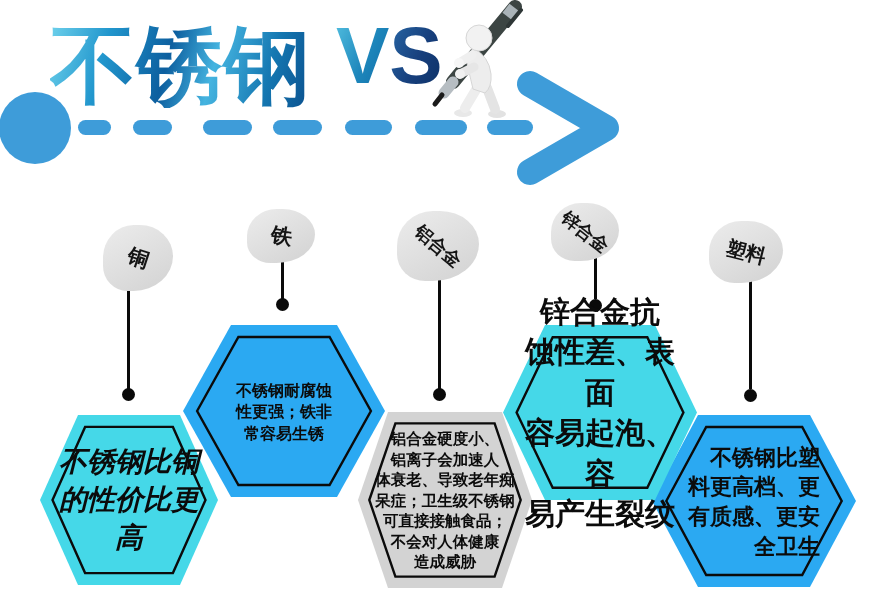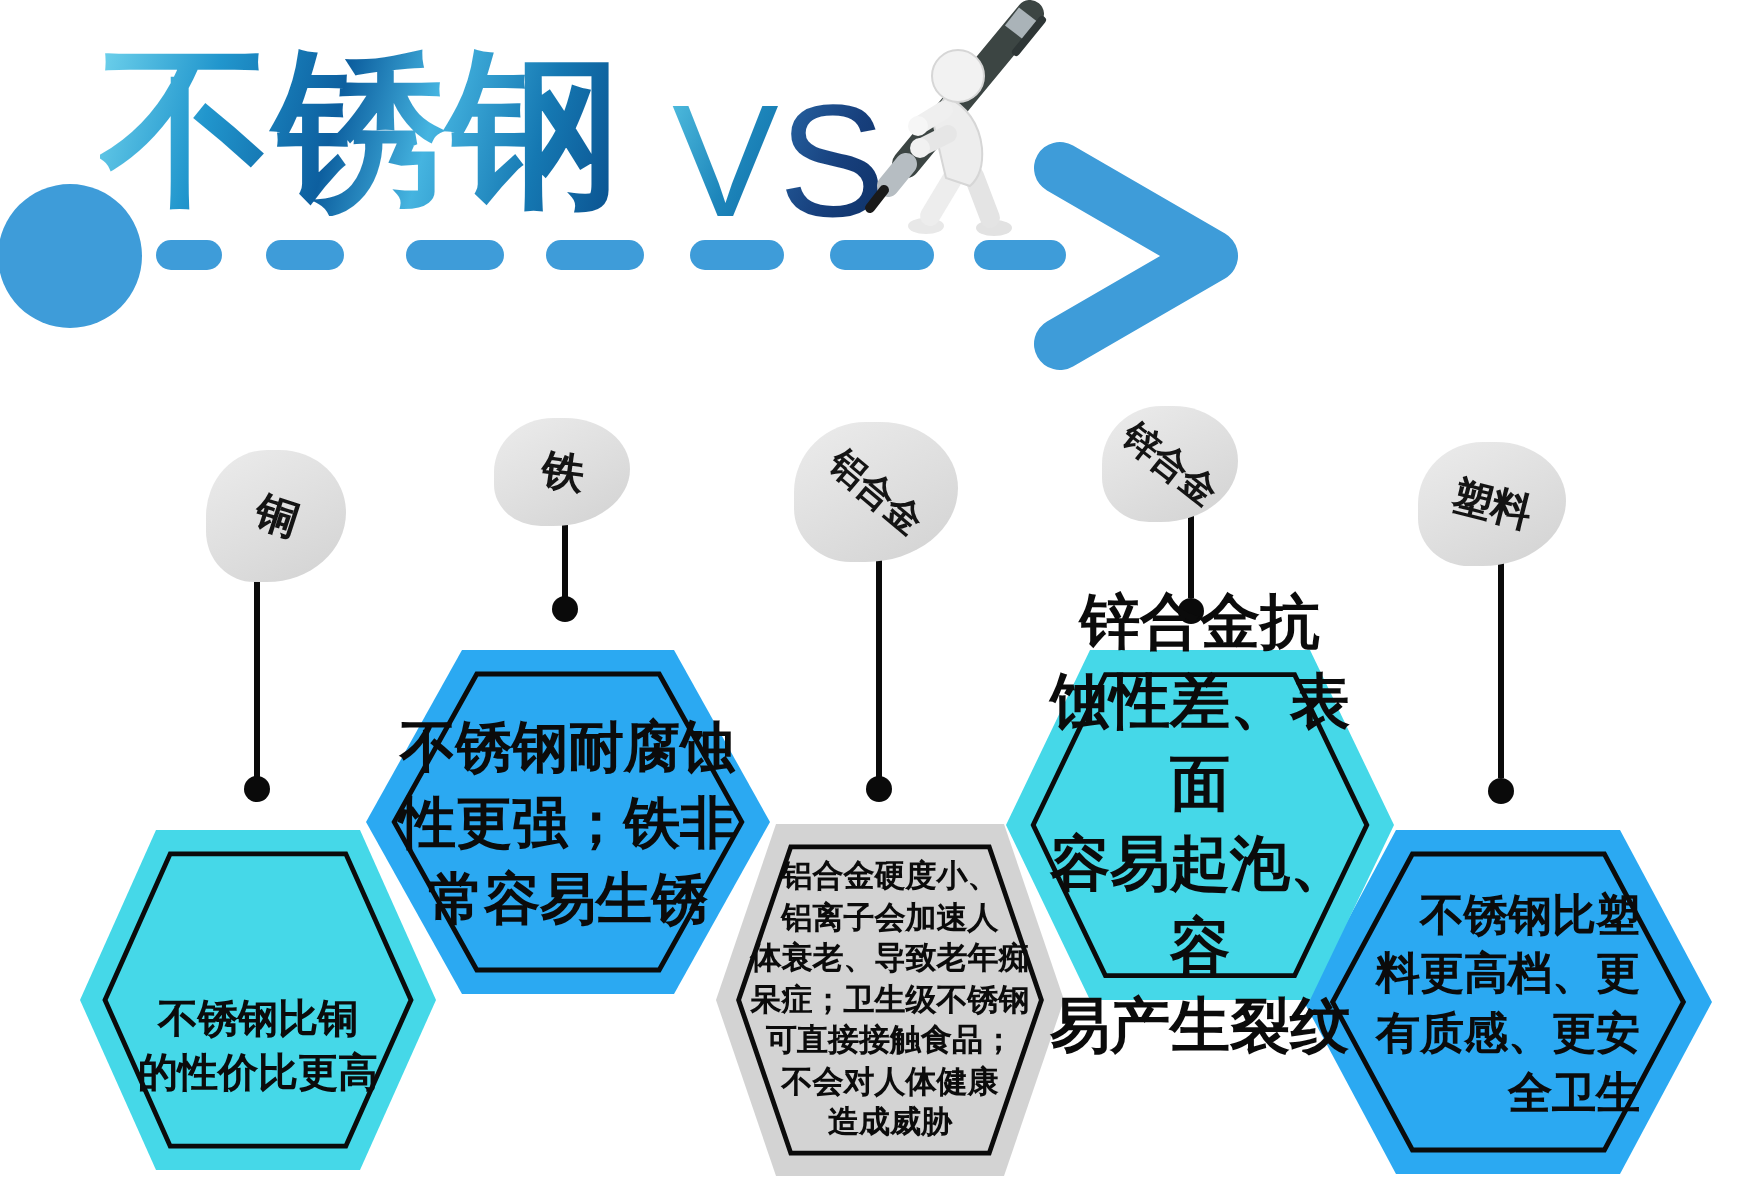--- a/index.html
+++ b/index.html
@@ -7,21 +7,21 @@
          font-family:"Liberation Sans","DejaVu Sans",sans-serif;padding-left:41px;}
 
   
   #header-svg{position:absolute;left:0;top:0;z-index:1;}
   .title-main{
     position:absolute;left:50px;top:22px;z-index:2;margin:0;
     font-size:86px;line-height:1;font-weight:800;letter-spacing:1px;
     background:linear-gradient(105deg,#6fd2ec 0%,#2196cd 22%,#0d5f9f 45%,#45b4e0 62%,#1578b2 82%,#0a4f8d 100%);
     -webkit-background-clip:text;background-clip:text;color:transparent;
   }
-  .title-vs{position:absolute;left:336px;top:45px;z-index:2;font-size:80px;line-height:0.9;font-weight:400;}
+  .title-vs{position:absolute;left:336px;top:20px;z-index:2;font-size:80px;line-height:0.9;font-weight:700;}
   .title-vs .v{
     background:linear-gradient(115deg,#55c2e2 0%,#1d86bb 55%,#0f6aa4 100%);
     -webkit-background-clip:text;background-clip:text;color:transparent;
   }
   .title-vs .s{
     background:linear-gradient(115deg,#2a6cab 0%,#173f7c 55%,#0c2f63 100%);
     -webkit-background-clip:text;background-clip:text;color:transparent;
   }
   #figure-svg{position:absolute;left:415px;top:0;z-index:3;}
 
@@ -86,35 +86,35 @@
   <div class="item">
     <div class="stick" style="left:127px;top:284px;height:106px;"></div>
     <div class="dot" style="left:122px;top:388px;"></div>
     <div class="blob" style="left:103px;top:225px;width:70px;height:66px;">
       <span style="font-size:21px;transform:rotate(18deg);">铜</span>
     </div>
     <svg class="hex-svg row-low" style="left:40px;top:415px;" width="178" height="170" viewBox="0 0 178 170">
       <polygon points="0,85 38,0 140,0 178,85 140,170 38,170" fill="#45D8E8"></polygon>
       <polygon points="12.5,85 45.1,11.9 132.9,11.9 165.5,85 132.9,158.1 45.1,158.1" fill="none" stroke="#0b0b0b" stroke-width="2.4"></polygon>
     </svg>
-    <div class="hex-text" style="left:52px;top:479px;width:154px;height:90px;font-size:20px;line-height:1.35;">不锈钢比铜
+    <div class="hex-text" style="left:52px;top:455px;width:154px;height:90px;font-size:28px;line-height:1.35;font-style:italic;">不锈钢比铜
 的性价比更高</div>
   </div>
 
   <div class="item">
     <div class="stick" style="left:281px;top:258px;height:42px;"></div>
     <div class="dot" style="left:276px;top:298px;"></div>
     <div class="blob" style="left:247px;top:209px;width:68px;height:54px;">
       <span style="font-size:21px;transform:rotate(8deg);">铁</span>
     </div>
     <svg class="hex-svg row-mid" style="left:183px;top:325px;" width="202" height="172" viewBox="0 0 202 172">
       <polygon points="0,86 48,0 154,0 202,86 154,172 48,172" fill="#2BA9F2"></polygon>
       <polygon points="14.1,86 55.4,12 146.6,12 187.9,86 146.6,160 55.4,160" fill="none" stroke="#0b0b0b" stroke-width="2.4"></polygon>
     </svg>
-    <div class="hex-text row-mid" style="left:196px;top:360px;width:176px;height:104px;font-size:28px;line-height:1.35;z-index:3;">不锈钢耐腐蚀
+    <div class="hex-text row-mid" style="left:196px;top:360px;width:176px;height:104px;font-size:16px;line-height:1.35;z-index:3;">不锈钢耐腐蚀
 性更强；铁非
 常容易生锈</div>
   </div>
 
   <div class="item">
     <div class="stick" style="left:438px;top:276px;height:114px;"></div>
     <div class="dot" style="left:433px;top:388px;"></div>
     <div class="blob" style="left:397px;top:211px;width:82px;height:70px;">
       <span style="font-size:18px;transform:rotate(40deg);">铝合金</span>
     </div>

